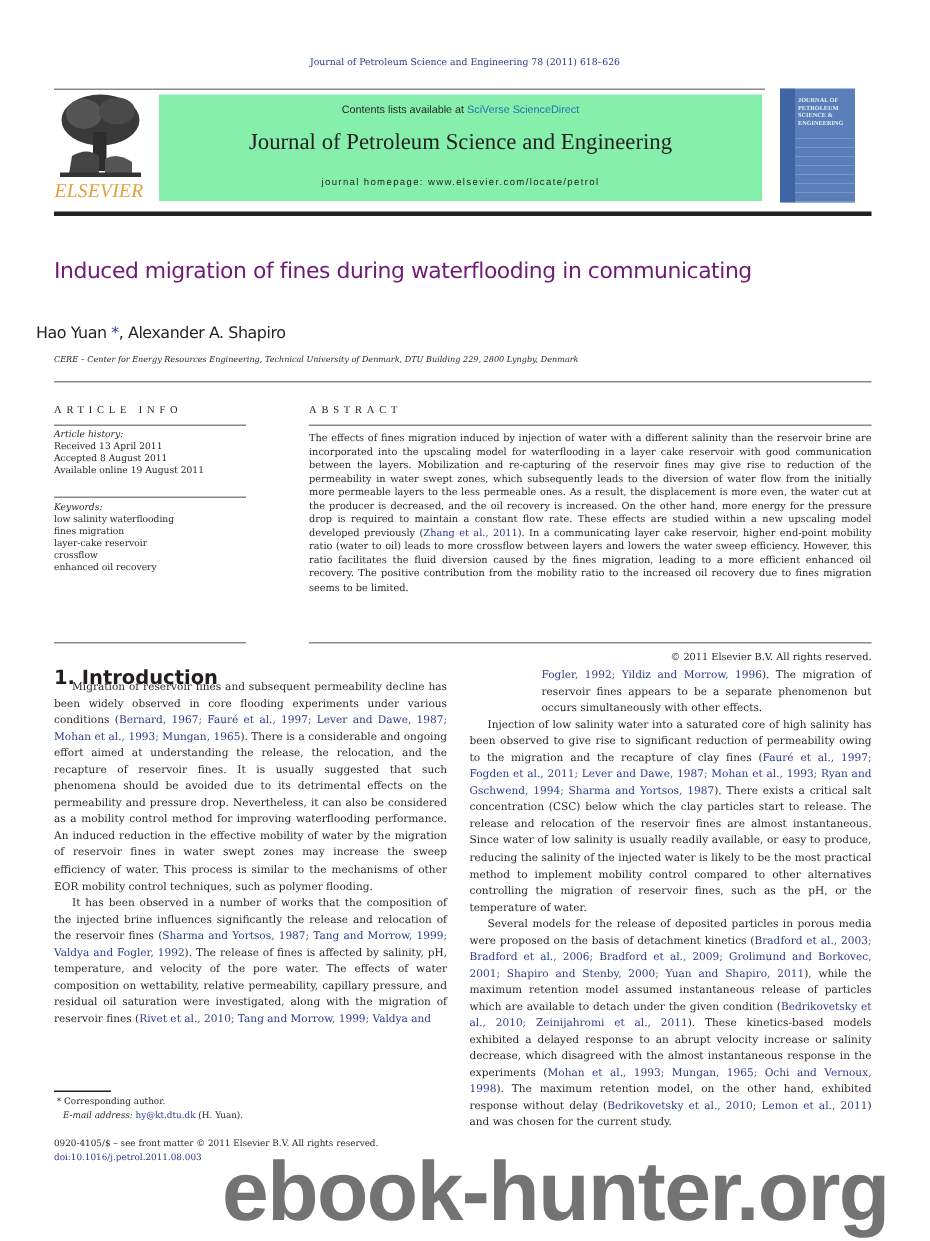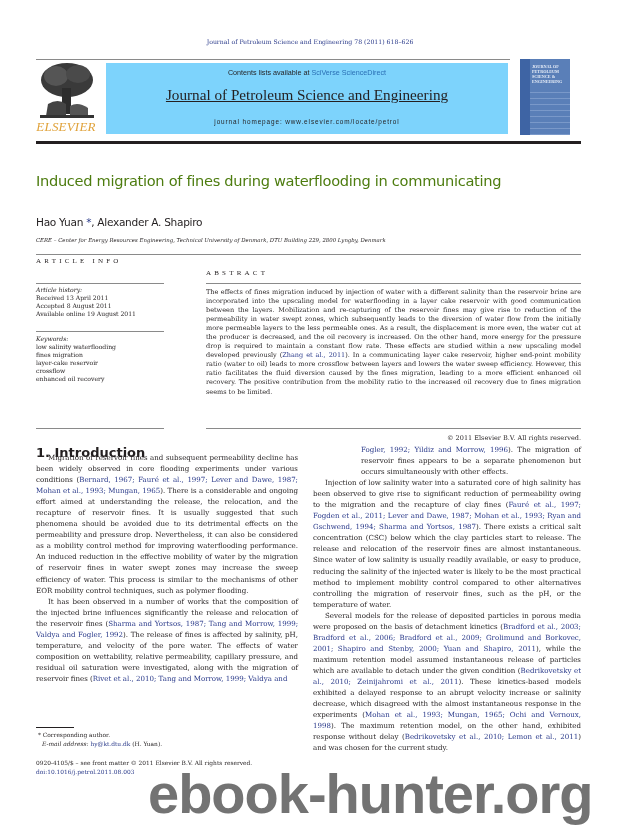--- a/index.html
+++ b/index.html
@@ -9,48 +9,48 @@
   .cite { color:#2a3a8a; }
 
   .running-head { left:0; width:620px; top:38px; text-align:center; font-size:6.2px; color:#2a3a8a; }
   .head-rule { left:36px; width:474px; top:59px; height:1px; background:#8a8a8a; }
 
   .elsevier-logo { left:34px; top:62px; width:64px; height:72px;font-style:italic; }
   .tree { position:absolute; left:6px; top:0; width:54px; height:56px; }
   .elsevier-word { position:absolute; left:0; top:57px; width:64px; text-align:center;
                    font-family:"Liberation Serif",serif; font-size:13px; color:#e0a23a; letter-spacing:0.2px; }
 
-  .banner { left:106px; top:63px; width:402px; height:71px; background:#7dd3fc; }
+  .banner { left:106px; top:63px; width:402px; height:71px; background:#86efac; }
   .contents { position:absolute; left:0; width:402px; top:5px; text-align:center;
               font-family:"Liberation Sans",sans-serif; font-size:7.2px; color:#231f20; }
   .contents .sd { color:#2a6fb5; }
   .journal-title { position:absolute; left:0; width:402px; top:23px; text-align:center;
-                   font-family:"Liberation Serif",serif; font-size:15.2px; color:#231f20;text-decoration:underline; }
+                   font-family:"Liberation Serif",serif; font-size:15.2px; color:#231f20; }
   .homepage { position:absolute; left:0; width:402px; top:55px; text-align:center;
               font-family:"Liberation Sans",sans-serif; font-size:6.4px; letter-spacing:0.9px; color:#231f20; }
 
   .cover { left:520px; top:59px; width:50px; height:76px; background:#5a7fb8; overflow:hidden; }
   .cover .strip { position:absolute; left:0; top:0; width:10px; height:76px; background:#3e64a4; }
   .cover .ctext { position:absolute; left:12px; top:5px; font-family:"Liberation Serif",serif;
                   font-size:4.2px; line-height:5px; color:#e8eef8; font-weight:bold; }
   .cover .grid { position:absolute; left:10px; top:30px; width:40px; height:46px;
                  background:repeating-linear-gradient(0deg,#7d9bcb 0 1px,#5a7fb8 1px 6px); opacity:.9; }
 
   .thick-rule { left:36px; width:545px; top:141px; height:3px; background:#231f20; }
 
   .article-title { left:36px; top:171px; width:540px; font-family:"DejaVu Sans","Liberation Sans",sans-serif;
-                   font-size:14.6px; line-height:19px; color:#4d7c0f; letter-spacing:-0.3px; }
-  .authors { left:36px; top:216px; font-family:"DejaVu Sans","Liberation Sans",sans-serif; font-size:10.6px;
+                   font-size:14.6px; line-height:19px; color:#701a75; letter-spacing:-0.3px; }
+  .authors { left:24px; top:216px; font-family:"DejaVu Sans","Liberation Sans",sans-serif; font-size:10.6px;
              letter-spacing:-0.3px; color:#231f20; }
   .authors .star { color:#2a3a8a; }
   .affiliation { left:36px; top:237px; font-size:5.4px; font-style:italic; color:#231f20; }
   .affil-rule { left:36px; width:545px; top:254px; height:1px; background:#8a8a8a; }
 
   .sec-label { font-family:"Liberation Serif",serif; font-size:7px; letter-spacing:3.2px; color:#231f20; }
-  .ai-label { left:36px; top:257px; }
+  .ai-label { left:36px; top:269px; }
   .abs-label { left:206px; top:269px;text-align:center; }
   .ai-rule1 { left:36px; width:128px; top:283px; height:1px; background:#8a8a8a; }
   .abs-rule1 { left:206px; width:375px; top:283px; height:1px; background:#8a8a8a; }
 
   .ai-block { left:36px; width:130px; font-size:6.1px; line-height:8px; color:#231f20; }
   .ai-block .it { font-style:italic; }
   .ai-hist { top:286px; }
   .ai-rule2 { left:36px; width:128px; top:331px; height:1px; background:#8a8a8a; }
   .ai-kw { top:335px; }
 

